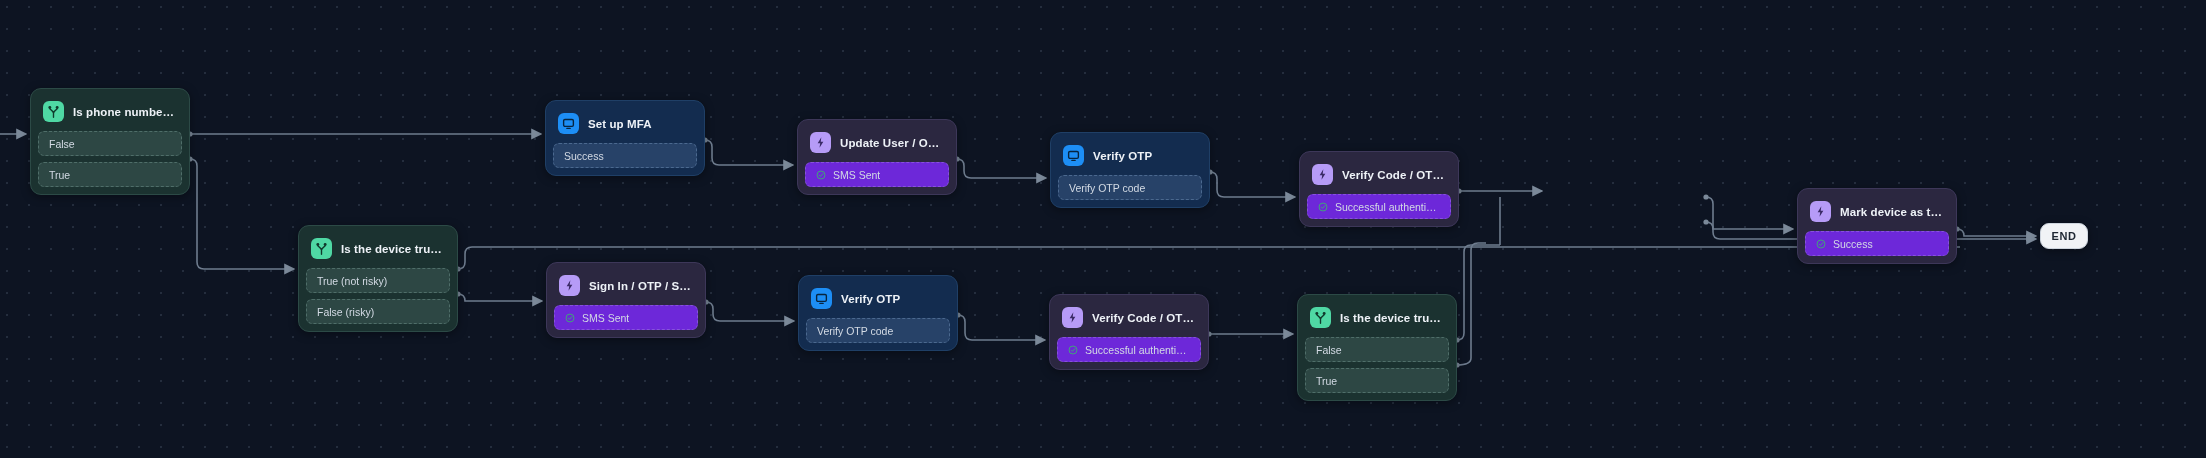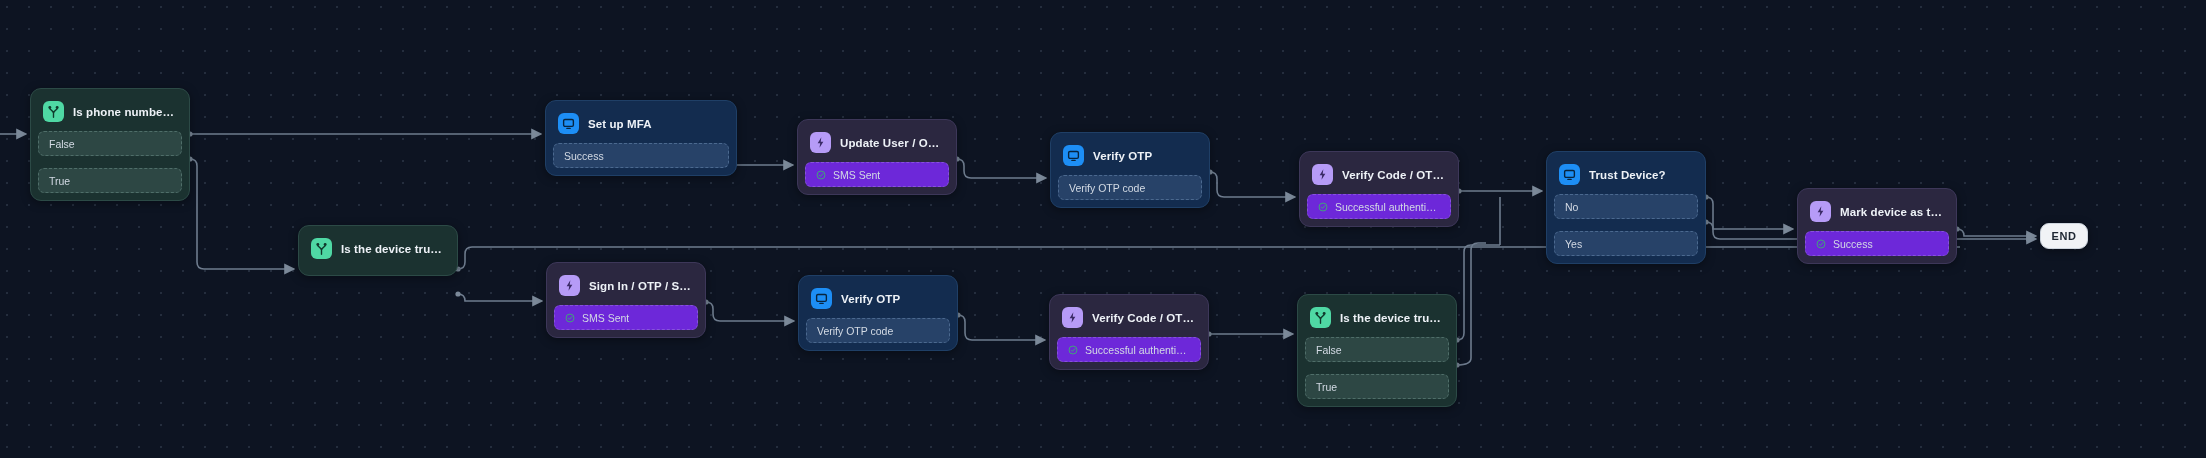--- a/index.html
+++ b/index.html
@@ -70,21 +70,21 @@
     font-size: 11.5px;
     font-weight: bold;
     letter-spacing: 0.1px;
     white-space: nowrap;
     overflow: hidden;
     text-overflow: ellipsis;
   }
   .node-rows {
     display: flex;
     flex-direction: column;
-    gap: 12px;
+    gap: 6px;
   }
   .node-row {
     position: relative;
     border-radius: 6px;
     height: 25px;
     display: flex;
     align-items: center;
     gap: 7px;
     padding: 0 10px;
     font-size: 10.5px;
@@ -232,21 +232,21 @@
     <div class="node-rows">
       <div class="node-row">
         <span class="row-label">False</span>
       </div>
       <div class="node-row">
         <span class="row-label">True</span>
       </div>
     </div>
   </div>
 
-  <div class="node screen" style="left:545px; top:100px; width:192px;">
+  <div class="node screen" style="left:545px; top:100px; width:160px;">
     <div class="node-header">
       <span class="node-icon icon-bg">
         <svg width="13" height="13" viewBox="0 0 16 16">
           <rect x="2" y="3" width="12" height="8.5" rx="1.6" fill="none" stroke="#07243f" stroke-width="1.7"></rect>
           <path d="M6 14 L10 14" stroke="#07243f" stroke-width="1.7" stroke-linecap="round"></path>
         </svg>
       </span>
       <span class="node-title">Set up MFA</span>
     </div>
     <div class="node-rows">
@@ -310,39 +310,20 @@
           <svg width="10" height="10" viewBox="0 0 16 16">
             <circle cx="8" cy="8" r="6.4" fill="none" stroke="#3fa678" stroke-width="1.5"></circle>
             <path d="M5.2 8.2 L7.2 10.2 L11 5.8" fill="none" stroke="#3fa678" stroke-width="1.5" stroke-linecap="round" stroke-linejoin="round"></path>
           </svg>
         </span>
         <span class="row-label">Successful authentication</span>
       </div>
     </div>
   </div>
 
-  <div class="node screen" style="left:1546px; top:151px; width:160px;">
-    <div class="node-header">
-      <span class="node-icon icon-bg">
-        <svg width="13" height="13" viewBox="0 0 16 16">
-          <rect x="2" y="3" width="12" height="8.5" rx="1.6" fill="none" stroke="#07243f" stroke-width="1.7"></rect>
-          <path d="M6 14 L10 14" stroke="#07243f" stroke-width="1.7" stroke-linecap="round"></path>
-        </svg>
-      </span>
-      <span class="node-title">Trust Device?</span>
-    </div>
-    <div class="node-rows">
-      <div class="node-row">
-        <span class="row-label">No</span>
-      </div>
-      <div class="node-row">
-        <span class="row-label">Yes</span>
-      </div>
-    </div>
-  </div>
 
   <div class="node action" style="left:1797px; top:188px; width:160px;">
     <div class="node-header">
       <span class="node-icon icon-bg">
         <svg width="13" height="13" viewBox="0 0 16 16">
           <path d="M9 1.5 L4.5 8.8 L7.6 8.8 L6.8 14.5 L11.5 7.1 L8.3 7.1 Z" fill="#3a2a66"></path>
         </svg>
       </span>
       <span class="node-title">Mark device as trusted</span>
     </div>
@@ -371,20 +352,28 @@
             <path d="M8 15 L8 9"></path>
               <path d="M8 9 L3.5 4.5"></path>
               <path d="M8 9 L12.5 4.5"></path>
           </g>
           <circle cx="3.5" cy="3" r="1.8" fill="#10392c"></circle>
           <circle cx="12.5" cy="3" r="1.8" fill="#10392c"></circle>
         </svg>
       </span>
       <span class="node-title">Is the device trusted and no imp...</span>
     </div>
+    <div class="node-rows">
+      <div class="node-row">
+        <span class="row-label">True (not risky)</span>
+      </div>
+      <div class="node-row">
+        <span class="row-label">False (risky)</span>
+      </div>
+    </div>
   </div>
 
   <div class="node action" style="left:546px; top:262px; width:160px;">
     <div class="node-header">
       <span class="node-icon icon-bg">
         <svg width="13" height="13" viewBox="0 0 16 16">
           <path d="M9 1.5 L4.5 8.8 L7.6 8.8 L6.8 14.5 L11.5 7.1 L8.3 7.1 Z" fill="#3a2a66"></path>
         </svg>
       </span>
       <span class="node-title">Sign In / OTP / SMS</span>

